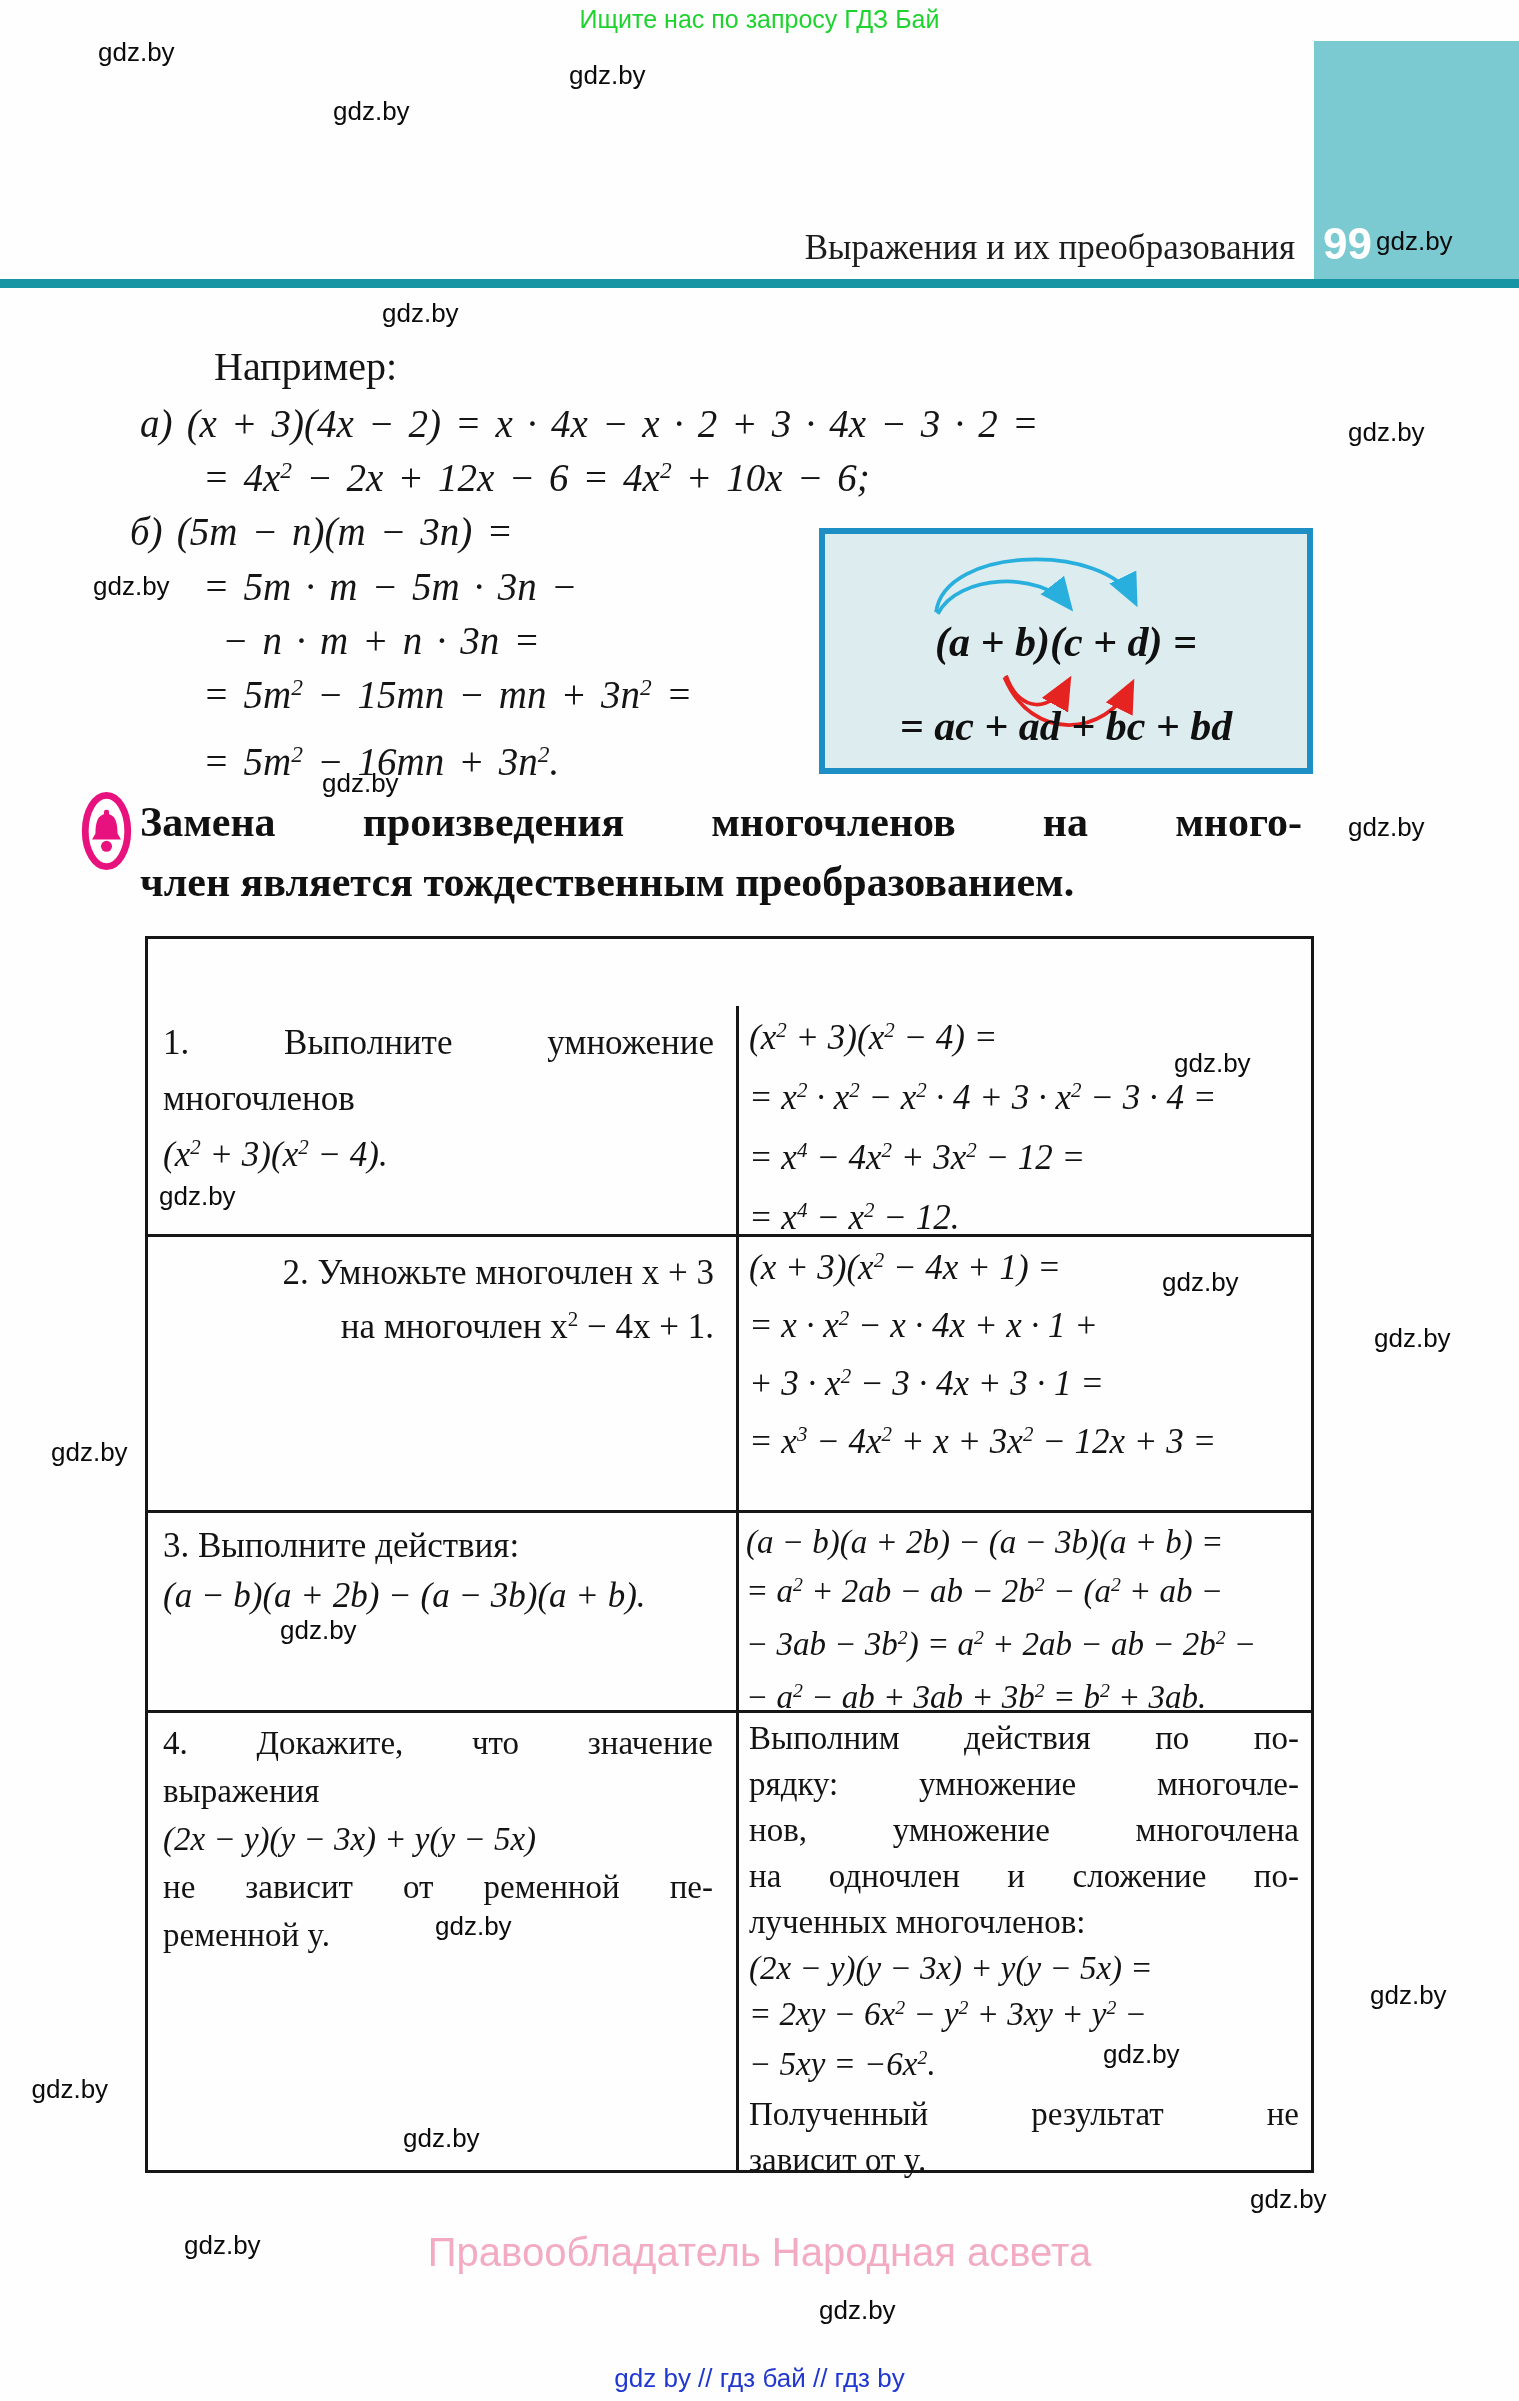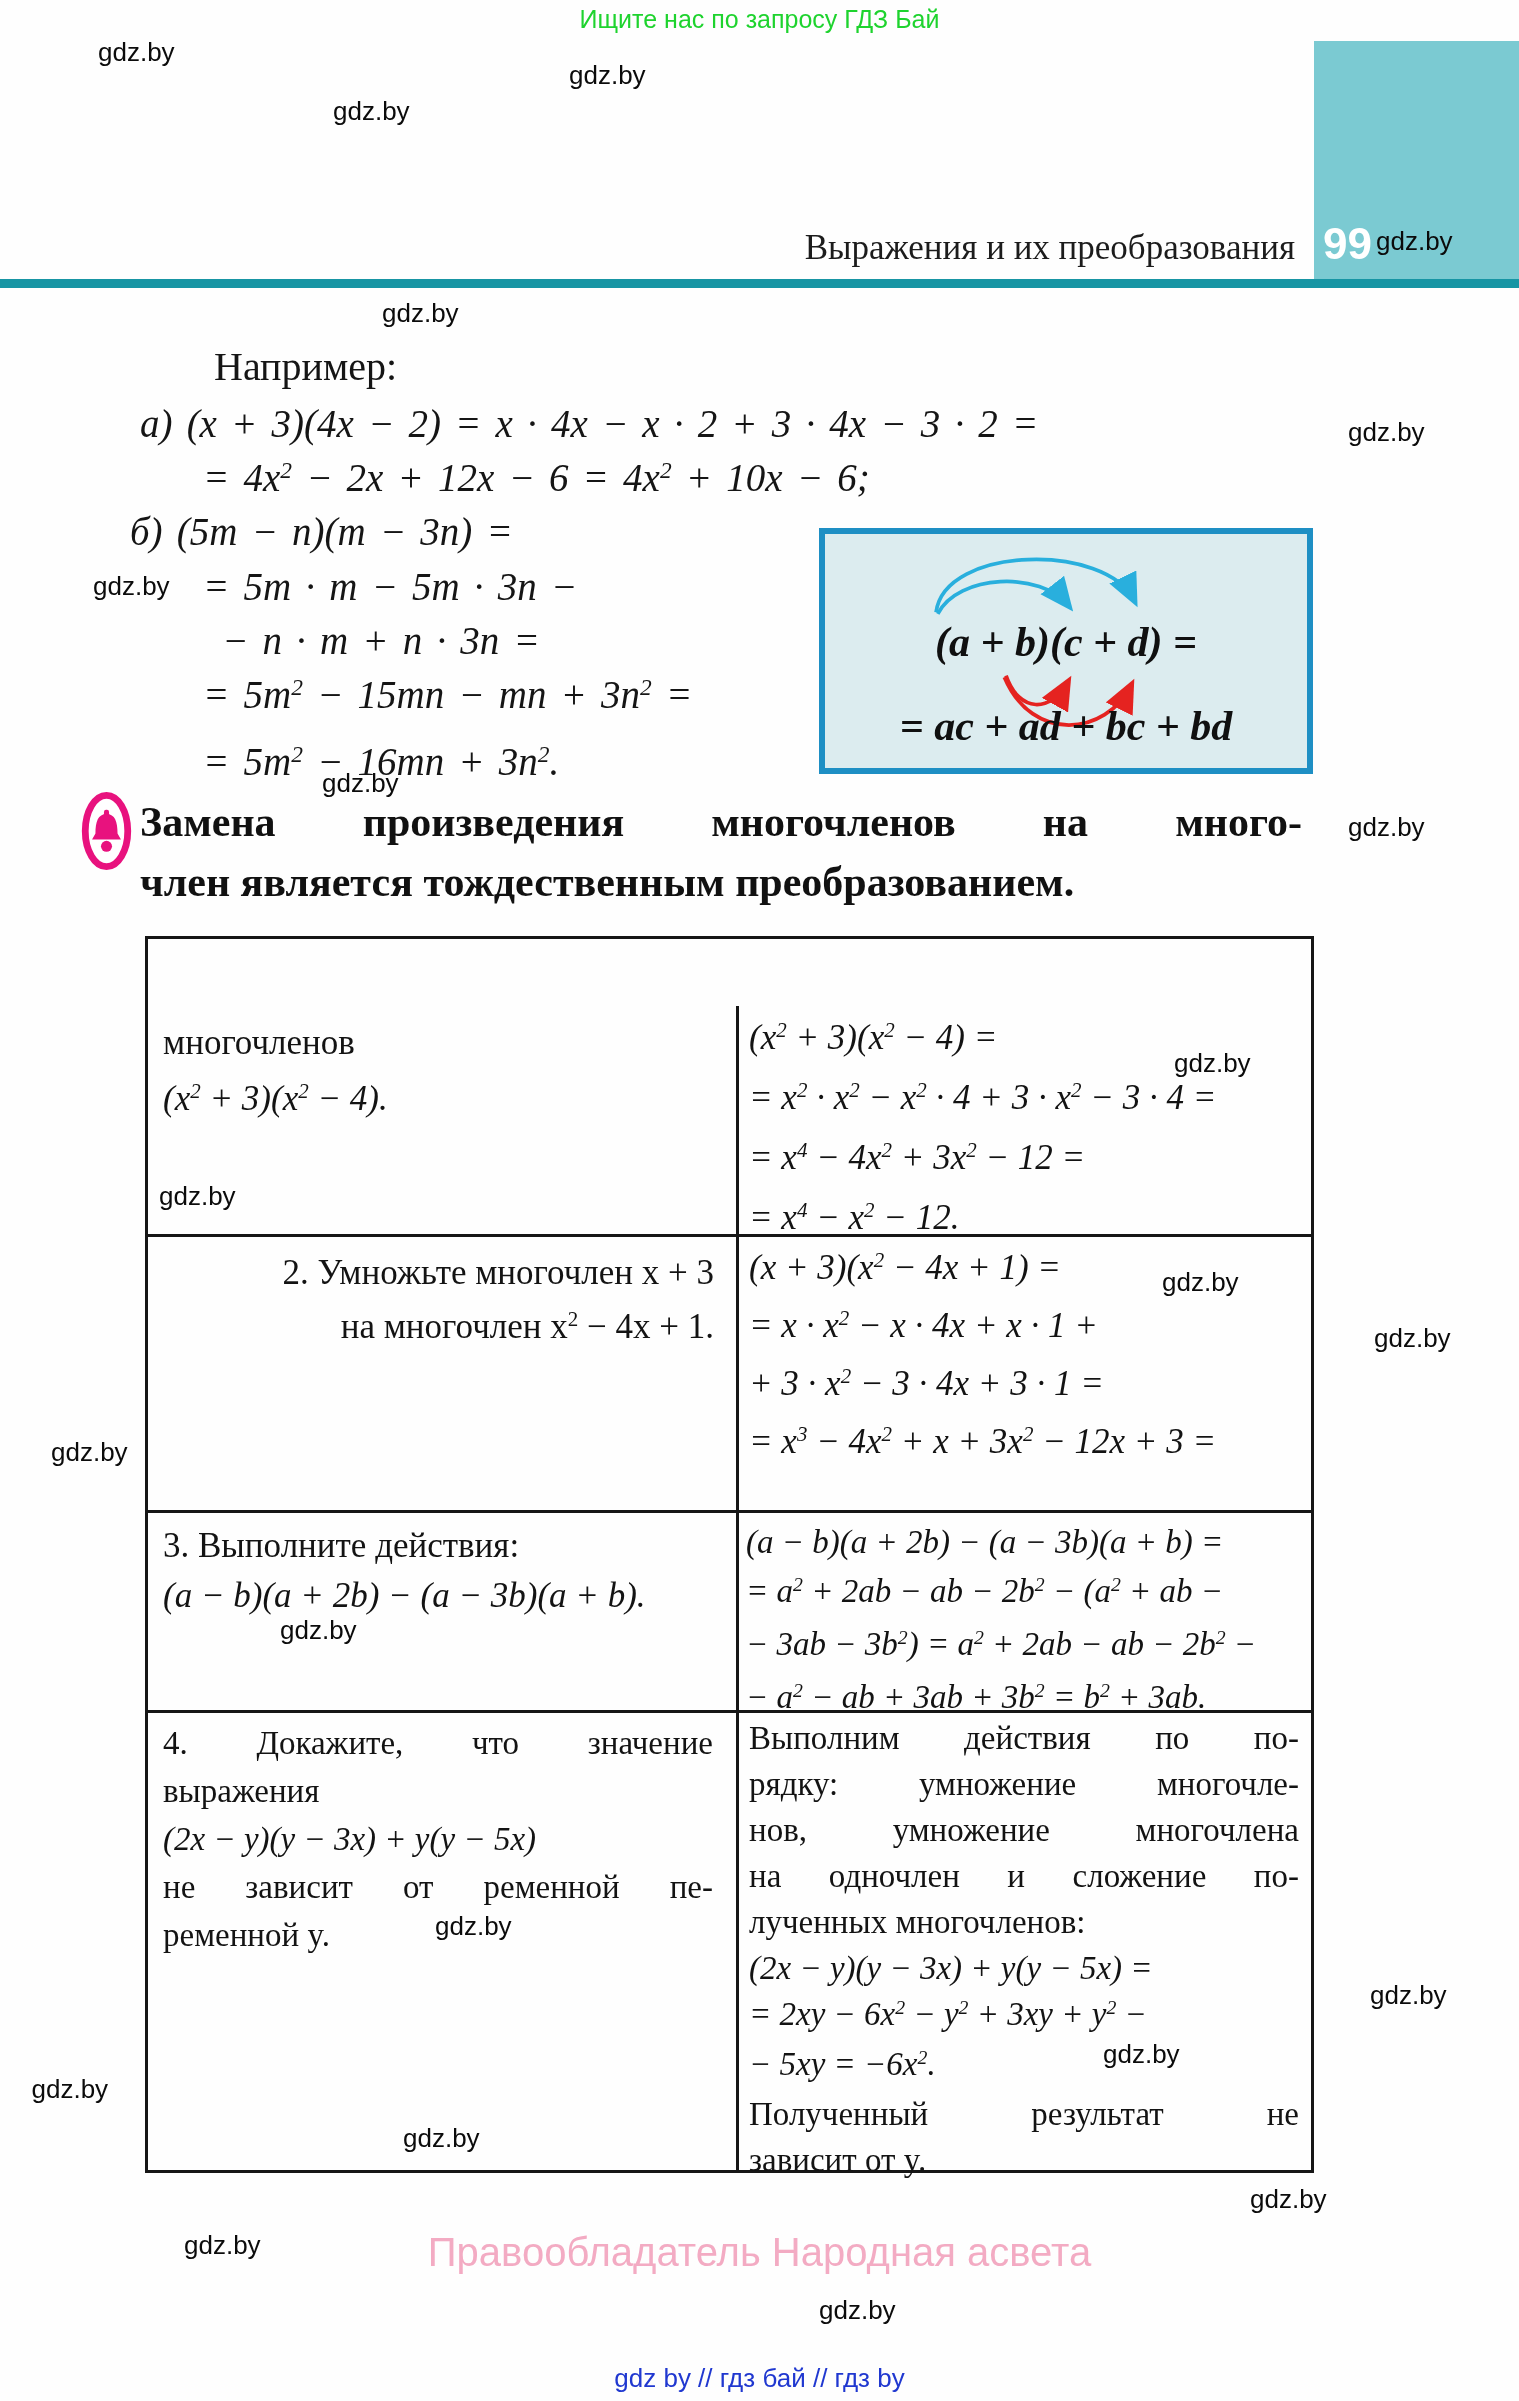--- a/index.html
+++ b/index.html
@@ -113,20 +113,21 @@
   <div class="note-line" style="top:858px;">член является тождественным преобразованием.</div>
 
   <div class="tframe abs">
     <div class="rsep" style="top:295px;"></div>
     <div class="rsep" style="top:571px;"></div>
     <div class="rsep" style="top:771px;"></div>
     <div class="csep"></div>
   </div>
 
   <div class="cell t40 lh64" style="left:163px;top:1015px;width:551px;">
+    <div class="ln jl">1. Выполните умножение</div>
     <div class="ln">многочленов</div>
     <div class="ln it">(x<sup>2</sup> + 3)(x<sup>2</sup> − 4).</div>
   </div>
   <span class="wm" style="left:159px;top:1181px;">gdz.by</span>
   <div class="cell t40 lh64" style="left:749px;top:1010px;width:551px;">
     <div class="ln it">(x<sup>2</sup> + 3)(x<sup>2</sup> − 4) =</div>
     <div class="ln it">= x<sup>2</sup> · x<sup>2</sup> − x<sup>2</sup> · 4 + 3 · x<sup>2</sup> − 3 · 4 =</div>
     <div class="ln it">= x<sup>4</sup> − 4x<sup>2</sup> + 3x<sup>2</sup> − 12 =</div>
     <div class="ln it">= x<sup>4</sup> − x<sup>2</sup> − 12.</div>
   </div>

